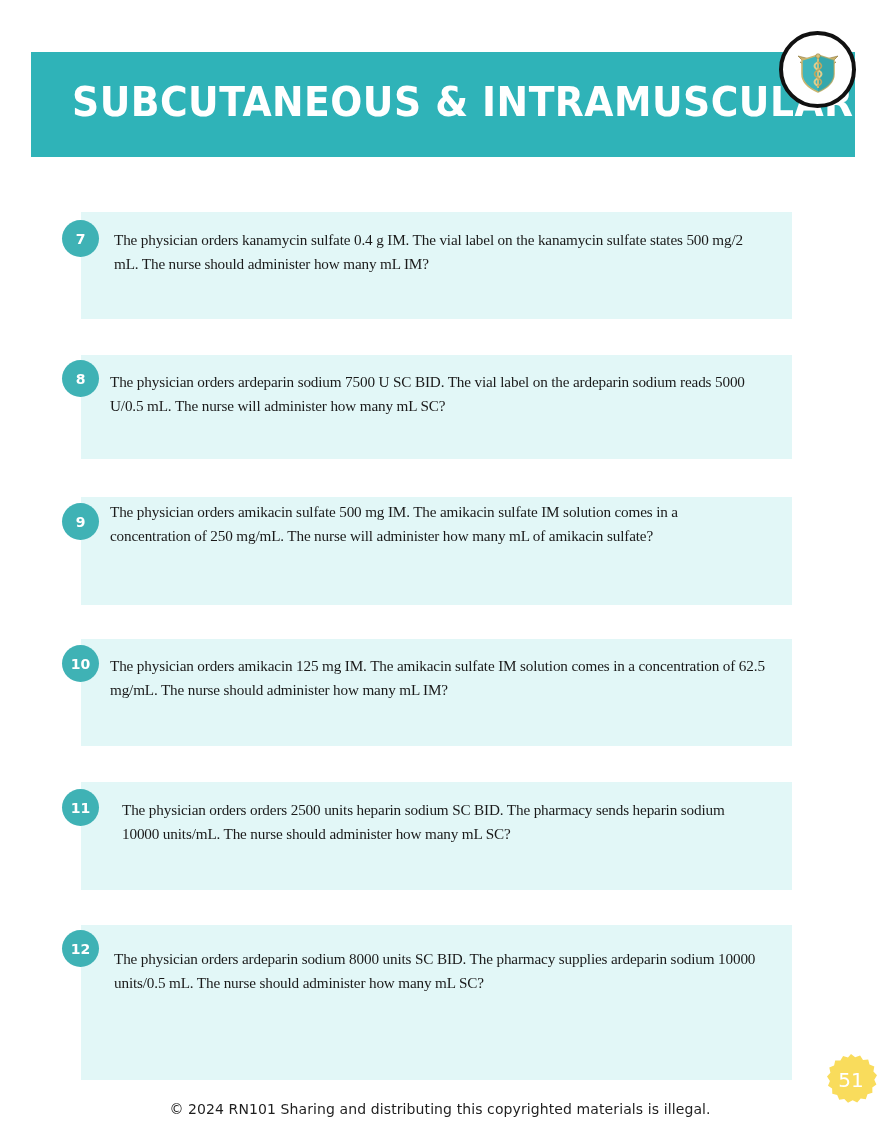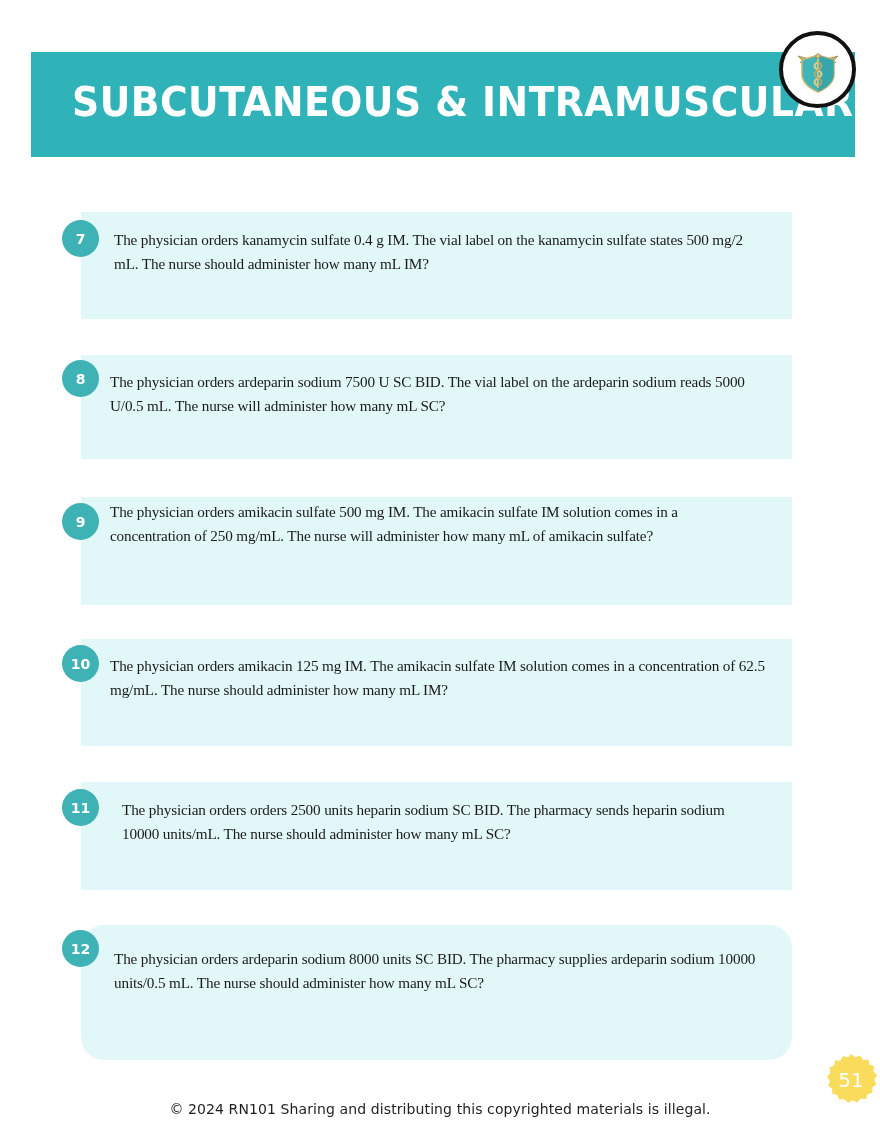--- a/index.html
+++ b/index.html
@@ -179,21 +179,21 @@
   <div class="q-text" style="left:29px;top:15px;width:690px;">The physician orders amikacin 125 mg IM. The amikacin sulfate IM solution comes in a concentration of 62.5 mg/mL. The nurse should administer how many mL IM?</div>
 </div>
 
 <div class="q-block" style="top:782px;height:108px;">
   <div class="q-badge" style="top:7px;text-align:center;">
     <span>11</span>
   </div>
   <div class="q-text" style="left:41px;top:16px;width:630px;">The physician orders orders 2500 units heparin sodium SC BID. The pharmacy sends heparin sodium 10000 units/mL. The nurse should administer how many mL SC?</div>
 </div>
 
-<div class="q-block" style="top:925px;height:135px;border-radius:23px;">
+<div class="q-block" style="top:925px;height:155px;">
   <div class="q-badge" style="top:5px;">
     <span>12</span>
   </div>
   <div class="q-text" style="left:33px;top:22px;width:665px;">The physician orders ardeparin sodium 8000 units SC BID. The pharmacy supplies ardeparin sodium 10000 units/0.5 mL. The nurse should administer how many mL SC?</div>
 </div>
 
 <div class="footer-note">© 2024 RN101 Sharing and distributing this copyrighted materials is illegal.</div>
 
 <div class="page-badge">
   <svg width="56" height="56" viewBox="0 0 56 56">

